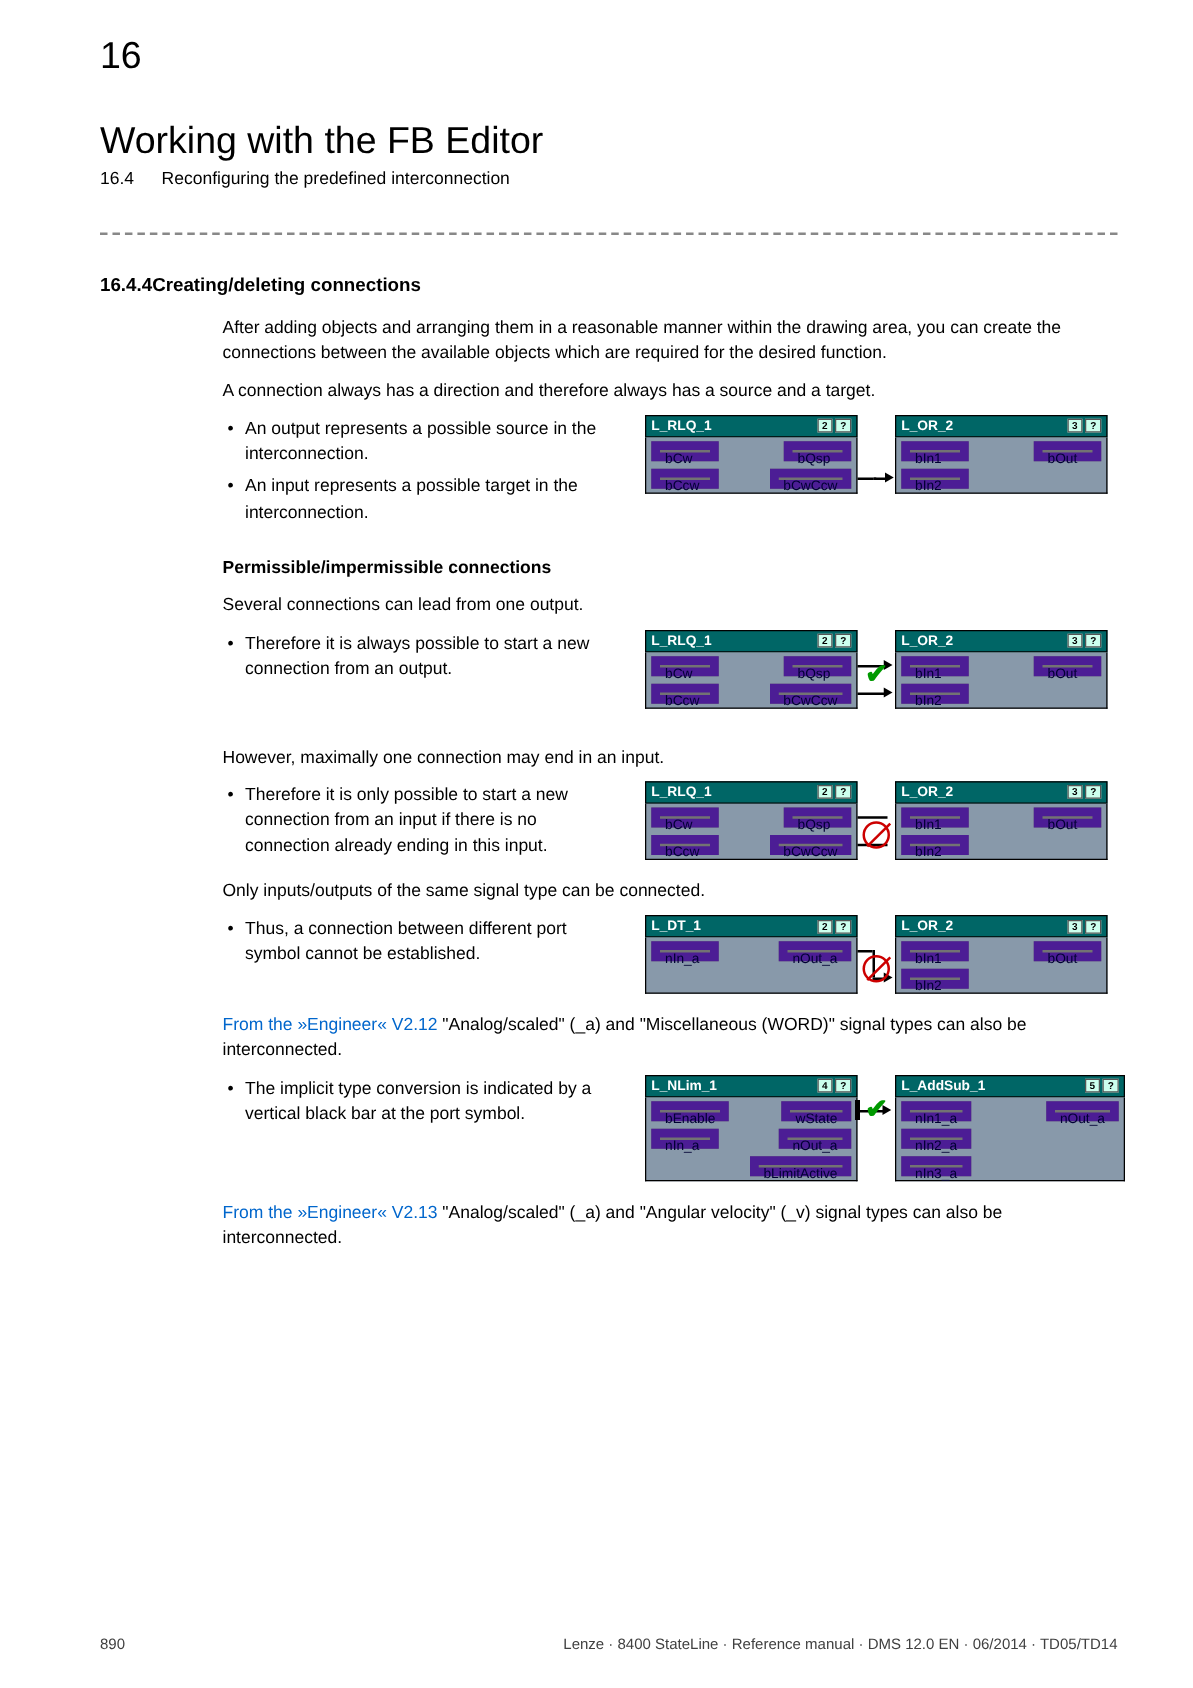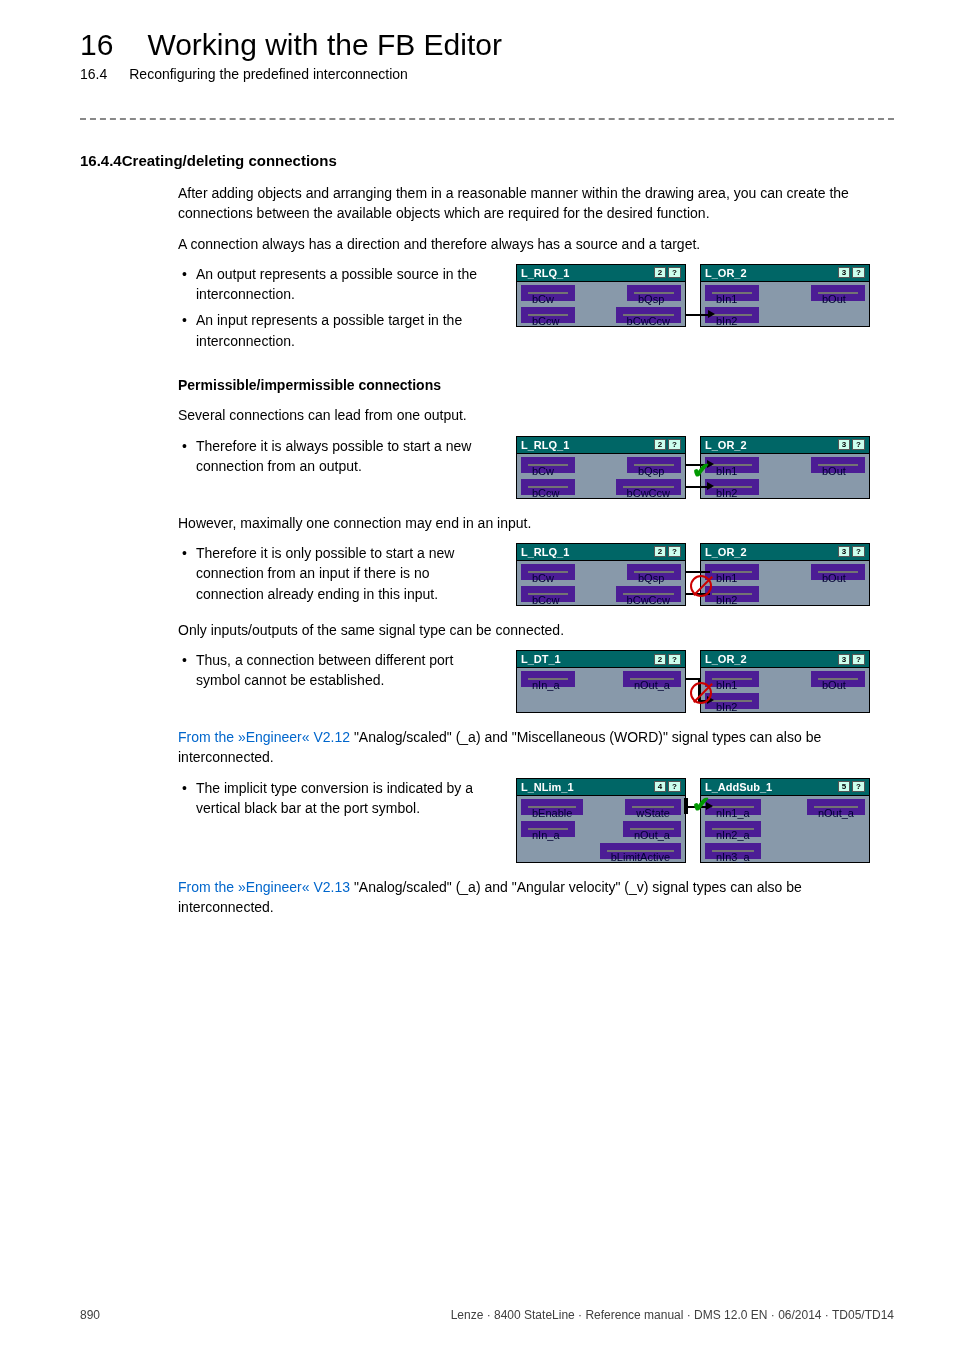--- a/index.html
+++ b/index.html
@@ -1,39 +1,39 @@
 <!DOCTYPE html>
 <html><head>
 <meta charset="utf-8">
 <style>
   * { box-sizing: border-box; margin: 0; padding: 0; }
   html, body { width: 954px; height: 1350px; background: #fff; font-family: "Segoe UI", "Myriad Pro", Arial, sans-serif; color: #000; }
   .page { padding: 28px 60px 28px 80px; position: relative; height: 100%; }
-  .hdr { display: flex; align-items: baseline; gap: 34px; margin-bottom: 4px; }
+  .hdr { display: flex; align-items: baseline; gap: 34px; margin-bottom: 4px; flex-direction: column; }
   .chnum { font-size: 30px; font-weight: 400; }
   .chtitle { font-size: 30px; font-weight: 400; }
   .subhdr { display: flex; align-items: baseline; gap: 22px; font-size: 14px; margin-bottom: 36px; }
   .subnum { font-size: 14px; }
   .dashline { border: none; border-top: 2px dashed #888; margin: 0 0 32px 0; }
   .secrow { display: flex; align-items: baseline; margin-bottom: 14px; }
   .secnum { font-size: 15px; font-weight: 700; }
   .sectitle { font-size: 15px; font-weight: 700; }
   .content { margin-left: 98px; }
   .para { font-size: 14px; line-height: 1.45; margin-bottom: 10px; }
   .bold { font-weight: 700; }
   .blue { color: #0066cc; }
   .twocol { display: flex; gap: 18px; margin-bottom: 10px; align-items: flex-start; }
   .tcol-left { flex: 0 0 320px; }
   .tcol-right { flex: 1; }
   ul.b { list-style: none; padding-left: 18px; font-size: 14px; line-height: 1.45; }
   ul.b li { position: relative; margin-bottom: 6px; }
   ul.b li::before { content: "•"; position: absolute; left: -14px; }
 
   
-  .diagram { display: flex; gap: 14px; position: relative; align-items: flex-end; }
+  .diagram { display: flex; gap: 30px; position: relative; align-items: flex-end; }
   .fb { position: relative; }
   .fb-head { background: #006666; color: #fff; font-size: 11px; font-weight: 700; height: 18px; display: flex; align-items: center; justify-content: space-between; padding: 0 4px; border: 1px solid #000; }
   .fb-head .badges { display: flex; gap: 2px; }
   .badge { background: #cfe; color: #000; border: 1px solid #555; font-size: 8px; height: 11px; line-height: 10px; padding: 0 3px; }
   .fb-body { background: #89a; border: 1px solid #000; border-top: none; }
   .fb-row { display: flex; justify-content: space-between; align-items: center; height: 22px; padding: 0 4px; font-size: 11px; color: #003; }
   .fb-row .cell { background: #737373; border: 7px solid #4c1d95; padding: 0 4px; height: 16px; line-height: 15px; min-width: 54px; }
   .fb-row .spacer { flex: 1; }
   
   .arrow-line { position: absolute; background: #000; height: 2px; }
@@ -183,21 +183,21 @@
           </div>
           <div class="arrow-line" style="left:170px; top:28px; width:22px;"></div>
           <div class="arrow-head" style="left:191px; top:24px;"></div>
           <div class="arrow-line" style="left:170px; top:50px; width:22px;"></div>
           <div class="arrow-head" style="left:191px; top:46px;"></div>
           <span class="yes" style="left:176px; top:22px;">✔</span>
         </div>
       </div>
     </div>
 
-    <p class="para" style="margin-top:14px;">However, maximally one connection may end in an input.</p>
+    <p class="para" style="margin-top:28px;">However, maximally one connection may end in an input.</p>
 
     <div class="twocol">
       <div class="tcol-left">
         <ul class="b">
             <li>Therefore it is only possible to start a new connection from an input if there is no connection already ending in this input.</li>
           </ul>
       </div>
       <div class="tcol-right">
 
         <div class="diagram" style="position:relative;">
@@ -337,21 +337,21 @@
                   <span class="cell">nIn_a</span>
                   <span class="spacer"></span>
                   <span class="cell">nOut_a</span>
                 </div>
               <div class="fb-row">
                   <span class="spacer"></span>
                   <span class="cell">bLimitActive</span>
                 </div>
             </div>
           </div>
-          <div class="fb" style="width:170px;">
+          <div class="fb" style="width:184px;">
             <div class="fb-head">
                 <span>L_AddSub_1</span>
                 <span class="badges">
                   <span class="badge">5</span>
                   <span class="badge">?</span>
                 </span>
               </div>
             <div class="fb-body">
               <div class="fb-row">
                   <span class="cell">nIn1_a</span>

